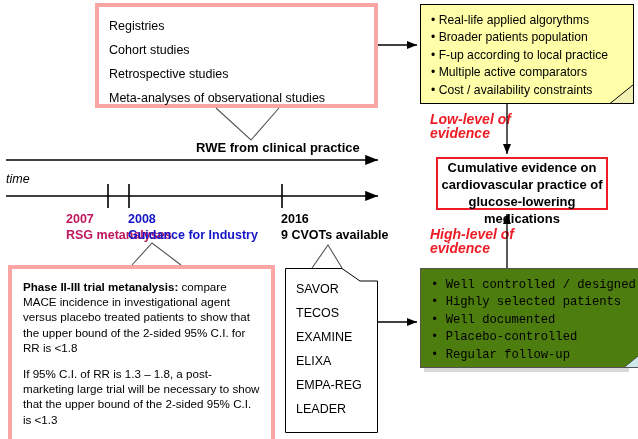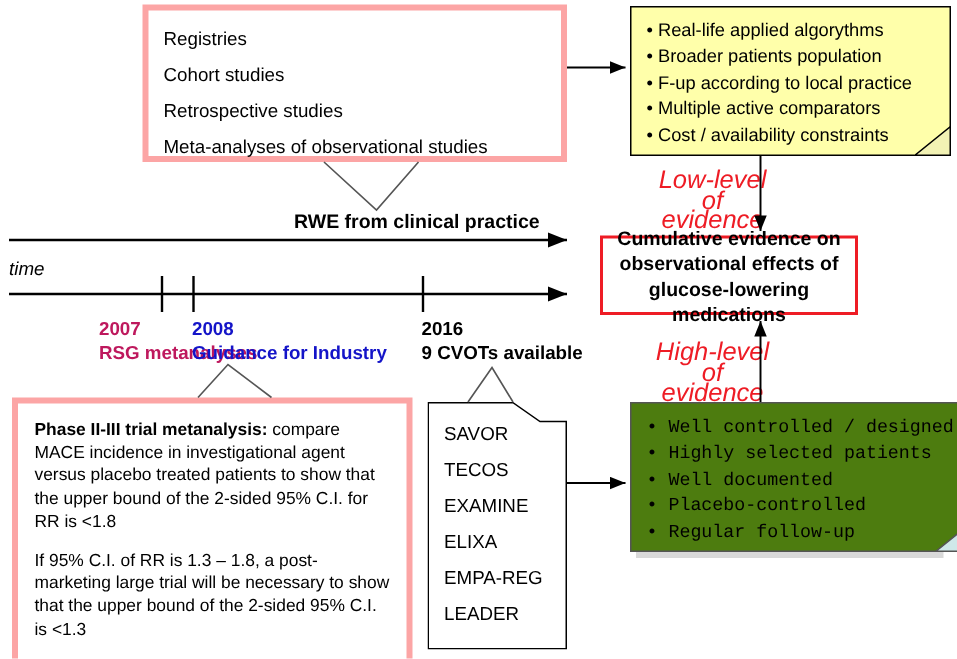--- a/index.html
+++ b/index.html
@@ -15,34 +15,34 @@
   #registries-box .row{font-size:12.5px;line-height:24px;white-space:nowrap;}
 
   
   #yellow-note{left:420px;top:4px;width:214px;height:100px;background:#ffffaa;
       border:1px solid #000;}
   #yellow-note .inner{padding:7px 8px 0 10px;}
   #yellow-note .b{font-size:12.2px;line-height:17.4px;white-space:nowrap;}
   .fold{position:absolute;right:-1px;bottom:-1px;width:24px;height:20px;}
 
   
-  #red-box{left:400px;top:157px;width:172px;height:53px;border:2.5px solid #ee1c25;
-      background:#fff;display:flex;align-items:center;justify-content:center;}
+  #red-box{left:436px;top:157px;width:172px;height:53px;border:2.5px solid #ee1c25;
+      background:#fff;display:flex;justify-content:center;}
   #red-box .t{font-size:13px;font-weight:bold;line-height:17px;text-align:center;}
 
   
   #cyan-note{left:420px;top:268px;width:228px;height:100px;background:#4d7c0f;
       border:1px solid #555;font-family:Liberation Mono, monospace;}
   #cyan-note .inner{padding:8px 8px 0 10px;}
   #cyan-note .b{font-size:12.2px;line-height:17.4px;white-space:nowrap;}
   #cyan-shadow{left:424px;top:272px;width:205px;height:100px;background:#d9d9d9;}
 
   
-  .evlabel{color:#ee1c25;font-style:italic;font-weight:normal;font-size:17px;
-      line-height:13.5px;text-align:center;}
+  .evlabel{color:#ee1c25;font-style:italic;font-weight:bold;font-size:14px;
+      line-height:13.5px;}
 
   
   #rwe-label{left:196px;top:140px;font-size:13px;font-weight:bold;white-space:nowrap;}
   #time-label{left:6px;top:172px;font-size:12.5px;font-style:italic;}
   .yr{font-size:12.5px;font-weight:bold;line-height:16px;white-space:nowrap;}
 
   
   #phase-box{left:8px;top:265px;width:267px;height:200px;padding:10px 11px;}
   #phase-box p{margin:0;font-size:11.6px;line-height:15.2px;}
   #phase-box p+p{margin-top:11px;}
@@ -73,21 +73,21 @@
     <div class="b">• Cost / availability constraints</div>
   </div>
   <svg class="fold" viewBox="0 0 24 20">
     <path d="M0 19.5 L23.5 19.5 L23.5 0.5 Z" fill="#f2f2b4" stroke="#000" stroke-width="1"></path>
   </svg>
 </div>
 
 <div class="abs" id="red-box">
   <div class="t">
     <span>Cumulative evidence on</span><br>
-    <span>observational effects of</span><br>
+    <span>cardiovascular practice of</span><br>
     <span>glucose-lowering medications</span>
   </div>
 </div>
 
 <div class="abs" id="cyan-shadow"></div>
 <div class="abs" id="cyan-note">
   <div class="inner">
     <div class="b">• Well controlled / designed</div>
     <div class="b">• Highly selected patients</div>
     <div class="b">• Well documented</div>

